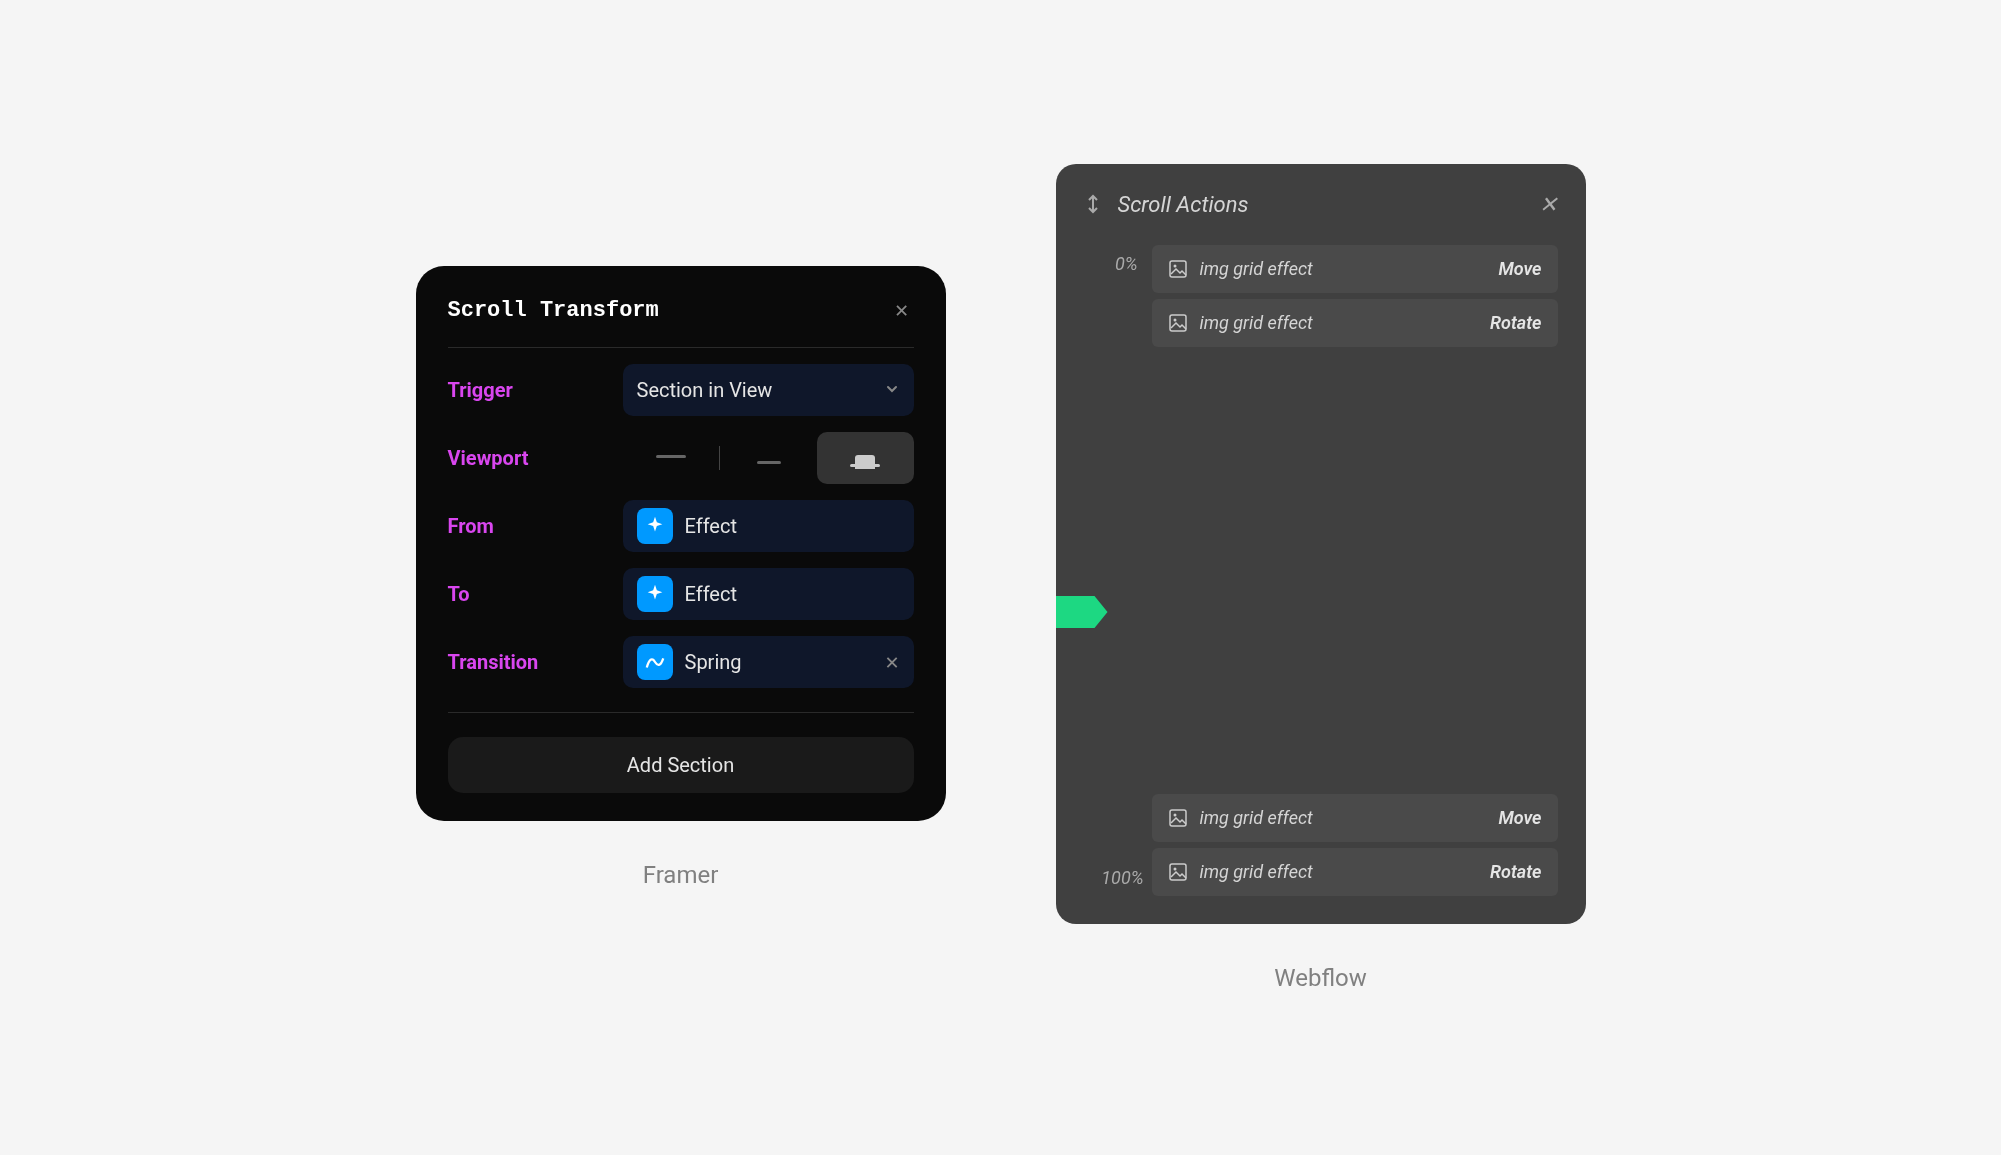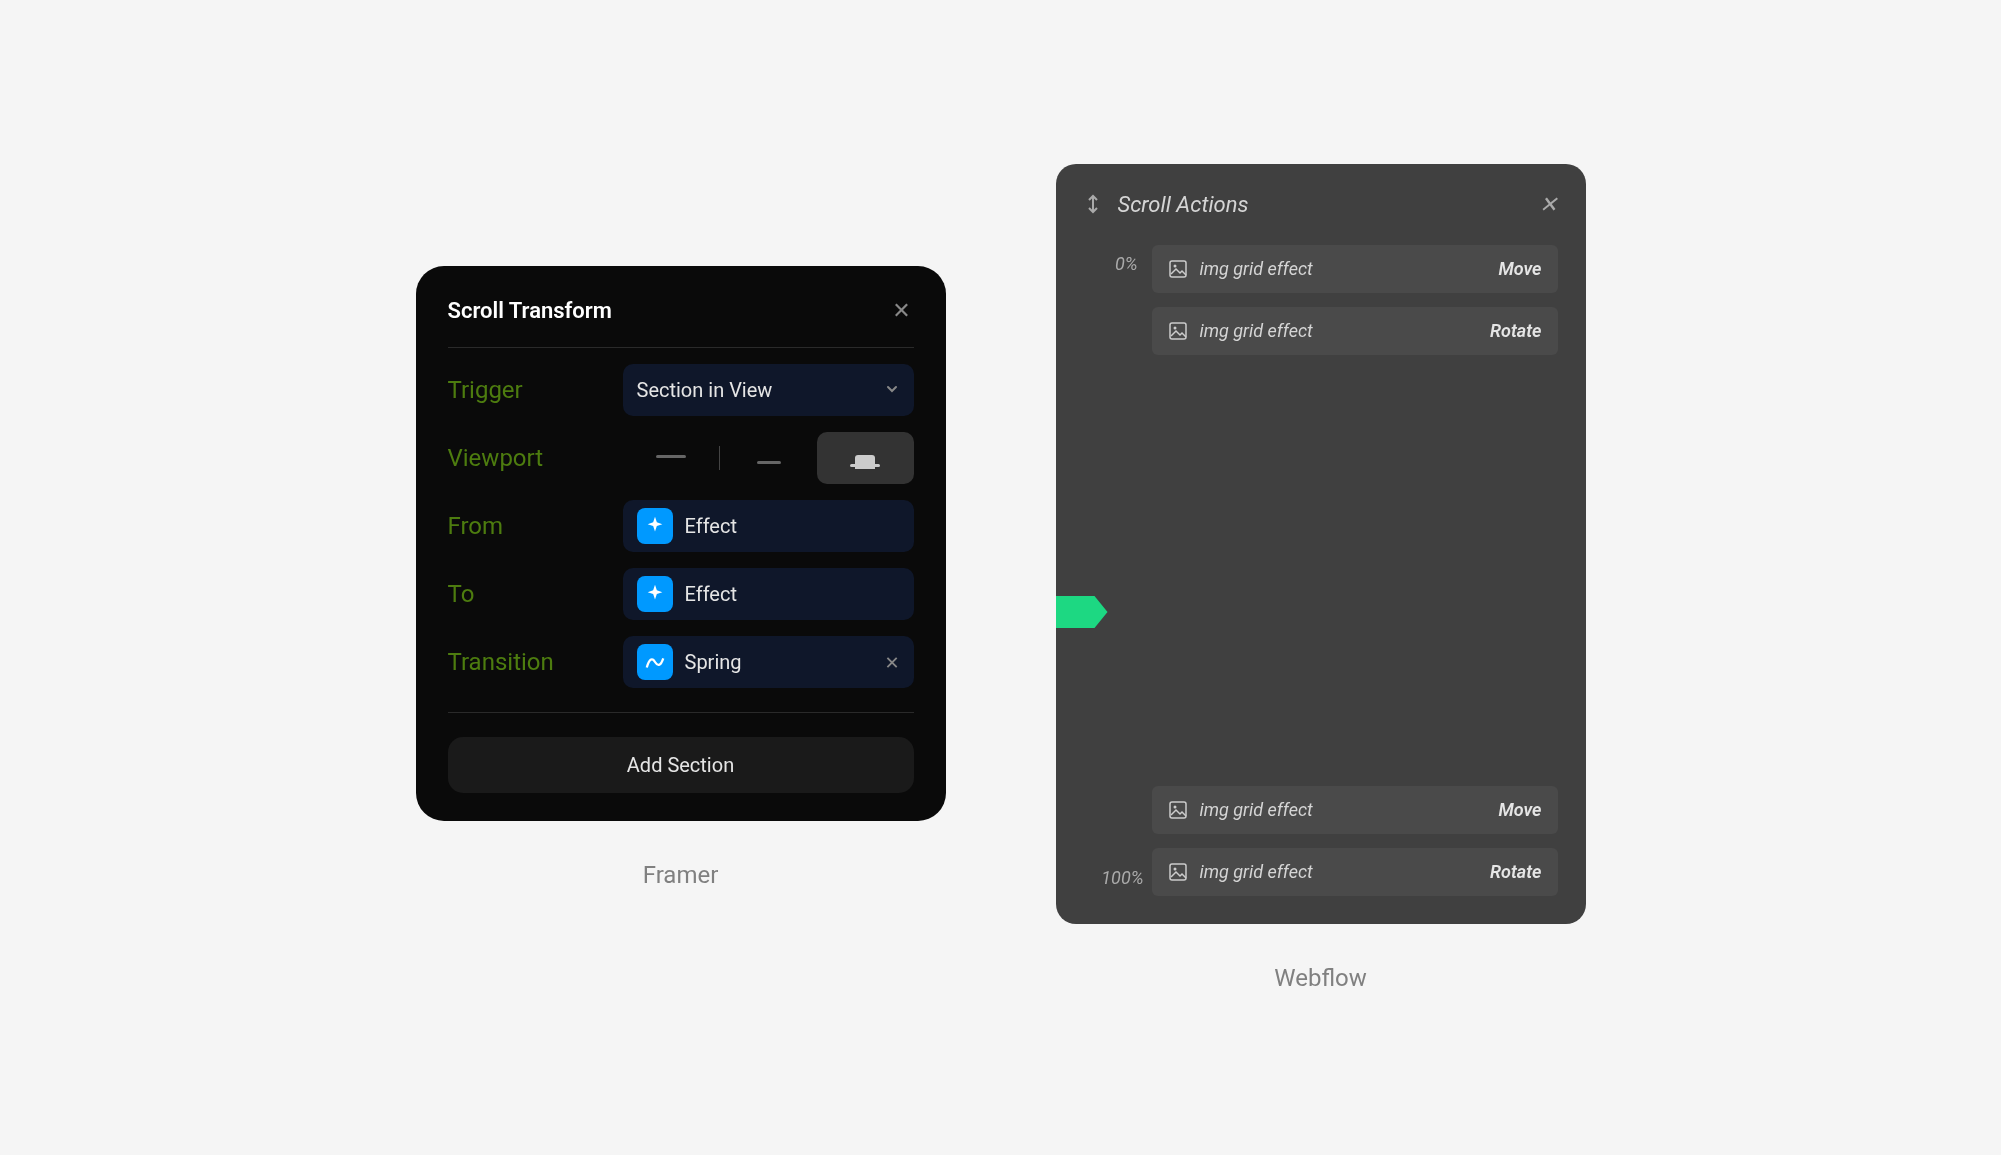--- a/index.html
+++ b/index.html
@@ -41,20 +41,21 @@
       color: #fff;
     }
 
     .framer-header {
       display: flex;
       justify-content: space-between;
       align-items: center;
       padding-bottom: 24px;
       border-bottom: 1px solid #2a2a2a;
       margin-bottom: 16px;
+      font-family: Liberation Mono, monospace;
     }
 
     .framer-title {
       font-size: 22px;
       font-weight: 600;
       color: #fff;
     }
 
     .close-btn {
       color: #888;
@@ -67,24 +68,25 @@
       justify-content: center;
     }
 
     .framer-row {
       display: flex;
       align-items: center;
       margin-bottom: 16px;
     }
 
     .framer-label {
-      color: #4d7c0f;
-      font-size: 24px;
+      color: #d946ef;
+      font-size: 20px;
       width: 175px;
       flex-shrink: 0;
+      font-weight: bold;
     }
 
     .framer-control {
       flex: 1;
       background: #0f172a;
       border-radius: 10px;
       height: 52px;
       display: flex;
       align-items: center;
       padding: 0 14px;
@@ -295,21 +297,21 @@
     .timeline-content {
       flex: 1;
       display: flex;
       flex-direction: column;
       justify-content: space-between;
     }
 
     .action-group {
       display: flex;
       flex-direction: column;
-      gap: 14px;
+      gap: 6px;
     }
 
     .action-row {
       background: #4a4a4a;
       border-radius: 6px;
       height: 48px;
       display: flex;
       align-items: center;
       padding: 0 16px;
       cursor: pointer;

